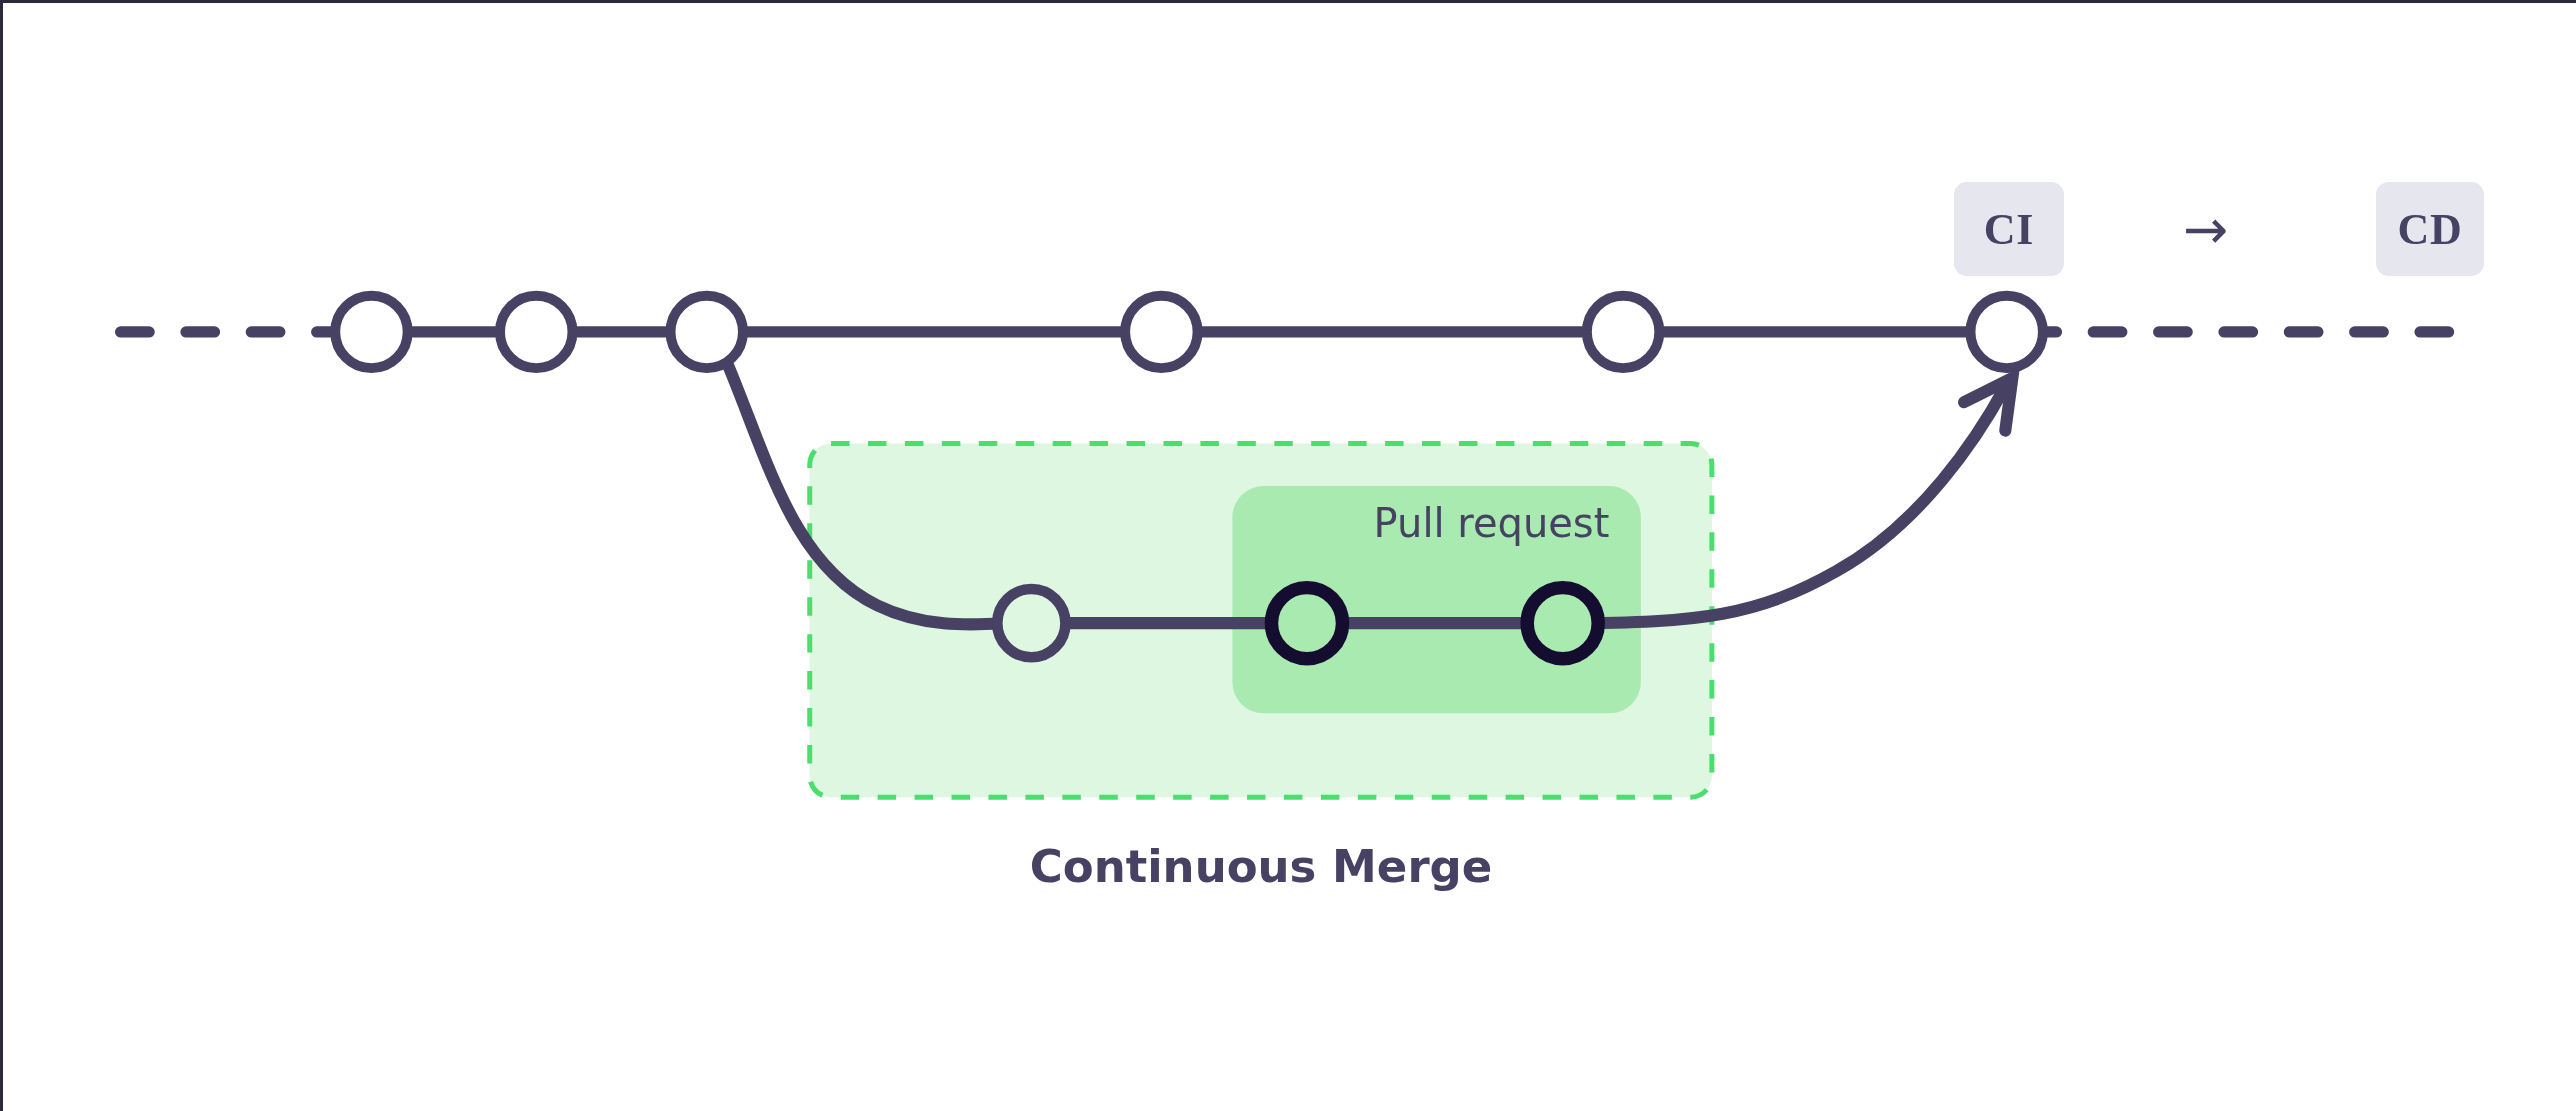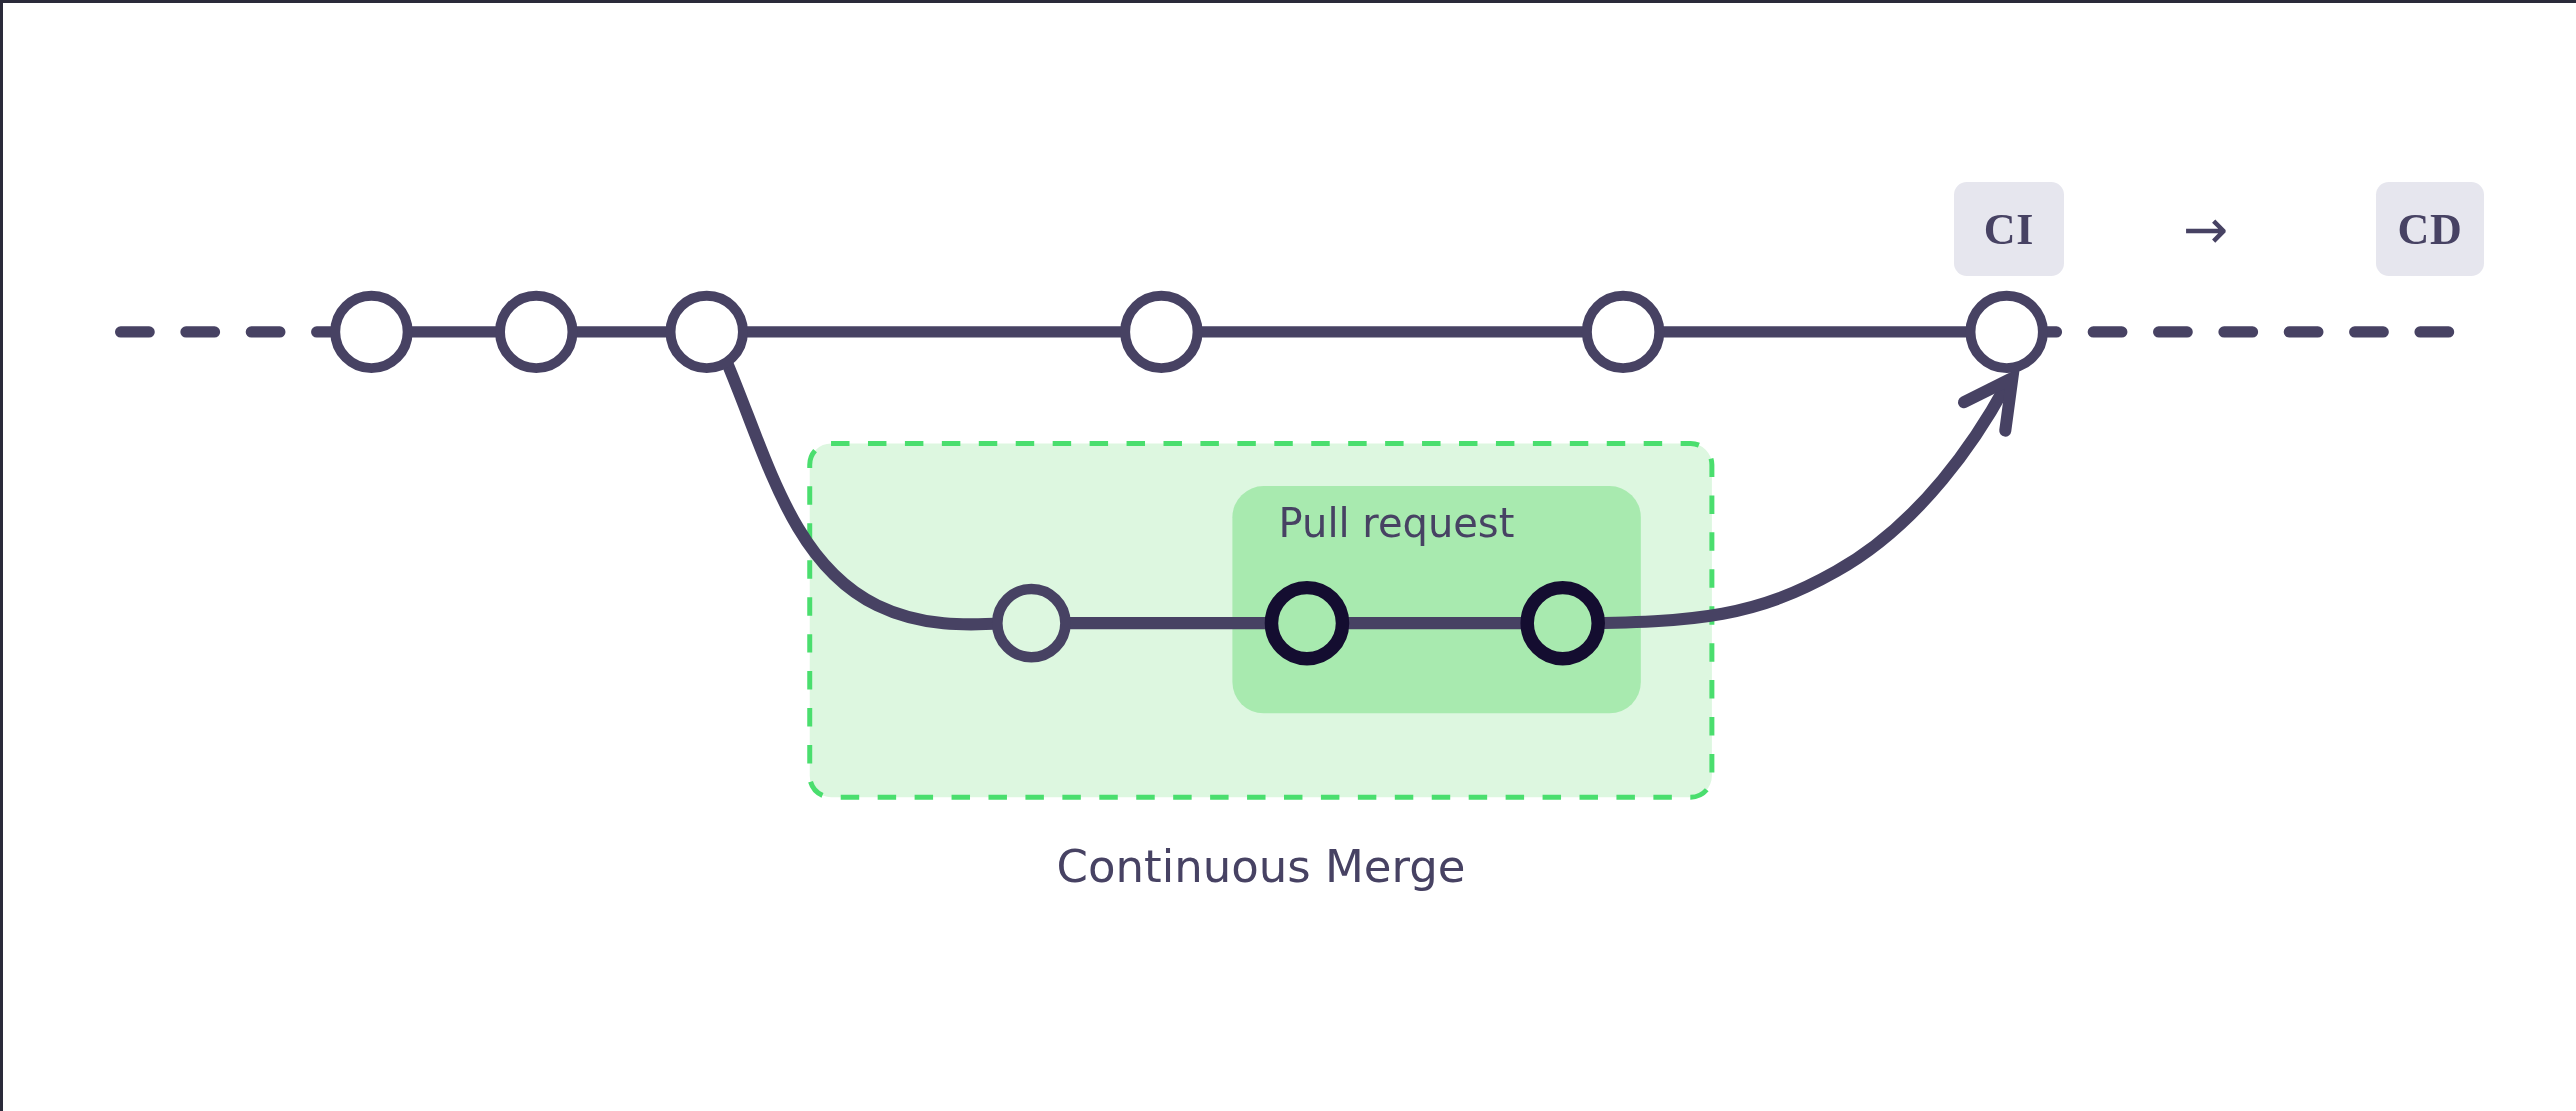--- a/index.html
+++ b/index.html
@@ -50,37 +50,37 @@
     display: flex;
     align-items: center;
     justify-content: center;
     font-family: "DejaVu Sans", sans-serif;
     font-size: 54px;
     line-height: 1;
     color: #474263;
   }
   #pr-label {
     position: absolute;
-    left: 1189px;
+    left: 1284px;
     top: 497px;
     width: 409px;
     text-align: center;
     font-family: "DejaVu Sans", sans-serif;
     font-size: 40px;
     color: #474263;
     white-space: nowrap;
   }
   #merge-caption {
     position: absolute;
     left: 807px;
     top: 837px;
     width: 902px;
     text-align: center;
     font-family: "DejaVu Sans", sans-serif;
-    font-weight: 400;
+    font-weight: 700;
     font-size: 45px;
     color: #474263;
     white-space: nowrap;
   }
 </style>
 </head>
 <body>
 
 <div id="canvas">
 

